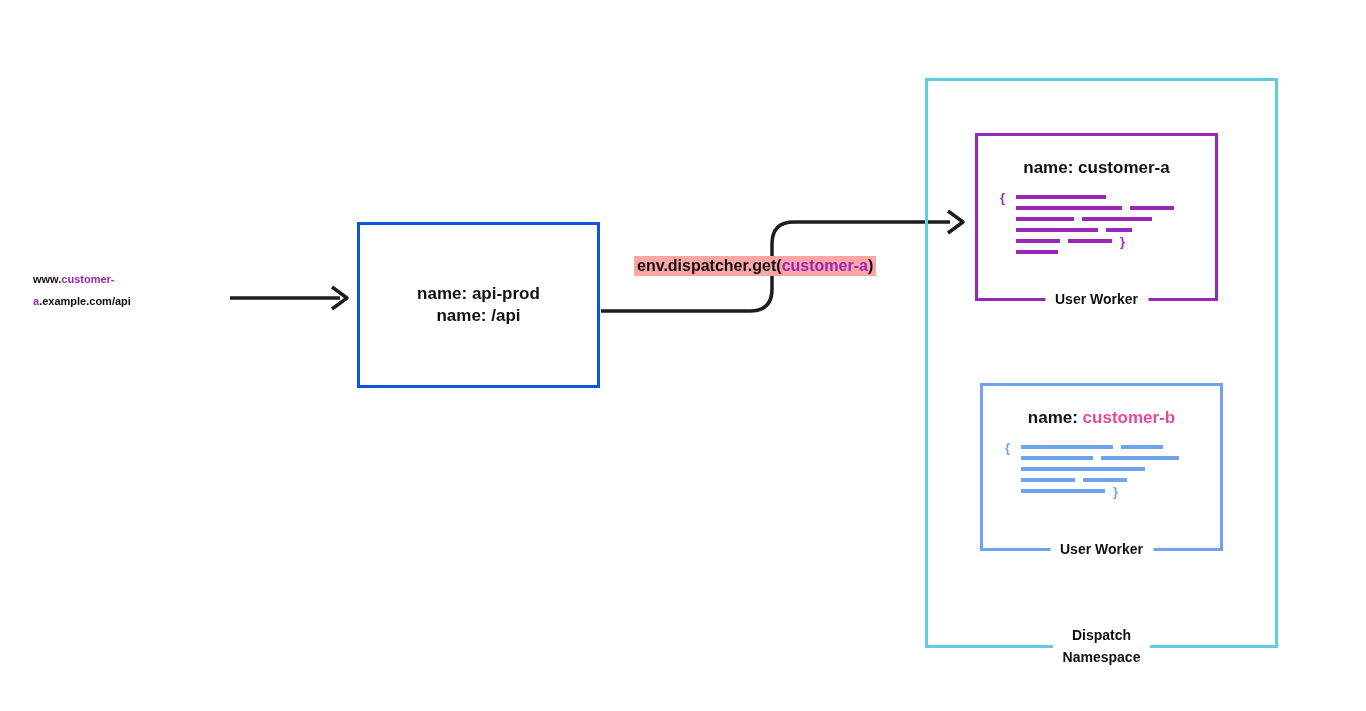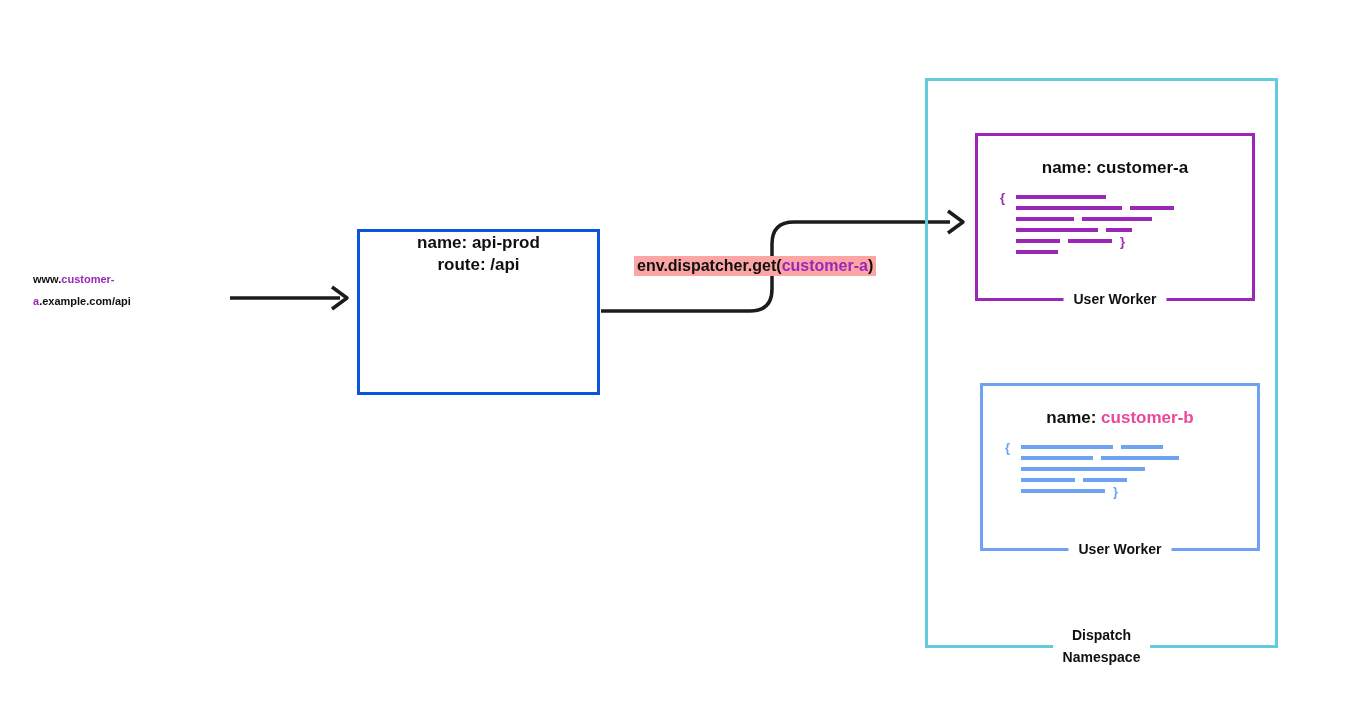--- a/index.html
+++ b/index.html
@@ -15,41 +15,41 @@
   .url {
     position: absolute; left: 33px; top: 268px;
     font-size: 11px; font-weight: 700; line-height: 22px; white-space: nowrap;
   }
 
   .box { position: absolute; background: #ffffff; box-sizing: border-box; }
 
   .dispatch-box {
     left: 357px; top: 222px; width: 243px; height: 166px;
     border: 3px solid #0d55dd;
-    display: flex; align-items: flex-start; justify-content: center; text-align: center; margin-top: 7px;
+    display: flex; align-items: center; justify-content: center; text-align: center;
   }
   .dispatch-box .inner { font-size: 17px; font-weight: 700; line-height: 22px; }
 
   .box-label {
     position: absolute; left: 50%; transform: translateX(-50%);
     background: #ffffff; padding: 0 10px; text-align: center;
     font-weight: 700; font-size: 14px; line-height: 22px; white-space: nowrap;
   }
   .dispatch-label { bottom: -29px; }
 
   .env-call {
     position: absolute; left: 634px; top: 256px;
     font-size: 16px; font-weight: 700; background: #fca5a5; padding: 1px 3px;
     white-space: nowrap;
   }
 
   .ns-box { left: 925px; top: 78px; width: 353px; height: 570px; border: 3px solid #63cbde; background: transparent; }
   .ns-label { bottom: -23px; }
 
-  .worker { width: 280px; height: 168px; }
+  .worker { width: 243px; height: 168px; }
   .worker-a { left: 975px; top: 133px; border: 3px solid #9b27b8; }
   .worker-b { left: 980px; top: 383px; border: 3px solid #6fa3f0; }
   .worker .name { margin-top: 22px; text-align: center; font-size: 17px; font-weight: 700; }
   .worker .code { position: absolute; left: 22px; top: 55px; }
   .worker-label { bottom: -12px; }
 </style>
 </head>
 <body>
 
 <div class="canvas">
@@ -68,21 +68,21 @@
       <span>www.</span><span class="purple">customer-</span>
     </div>
     <div>
       <span class="purple">a</span><span>.example.com/api</span>
     </div>
   </div>
 
   <div class="box dispatch-box">
     <div class="inner">
       <div>name: api-prod</div>
-      <div>route: /api</div>
+      <div>name: /api</div>
     </div>
   </div>
 
   <div class="env-call">
     <span>env.dispatcher.get(</span><span class="purple">customer-a</span><span>)</span>
   </div>
 
   <div class="box ns-box">
     <div class="box-label ns-label">
       <div>Dispatch</div>

